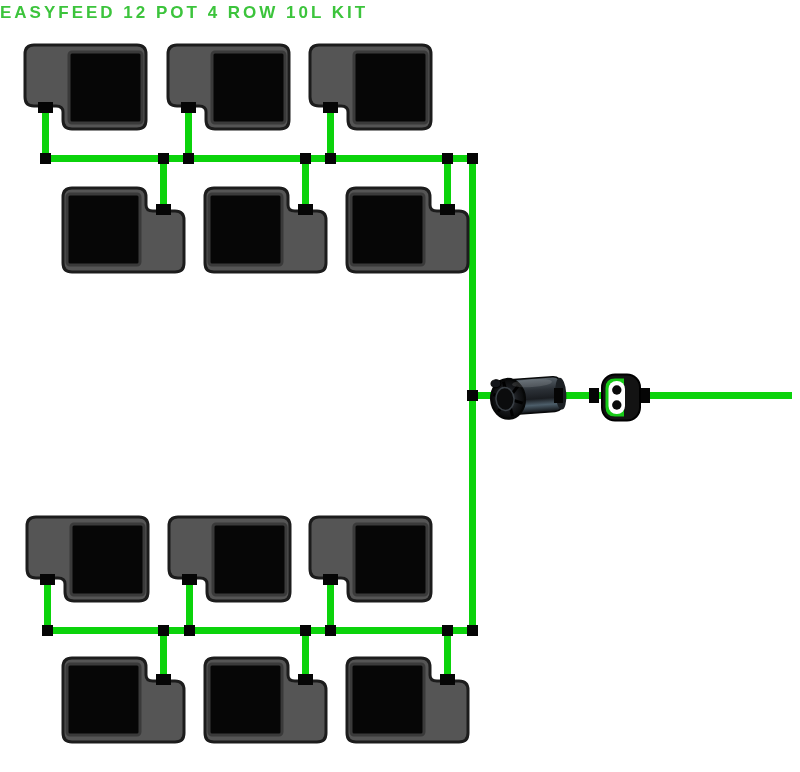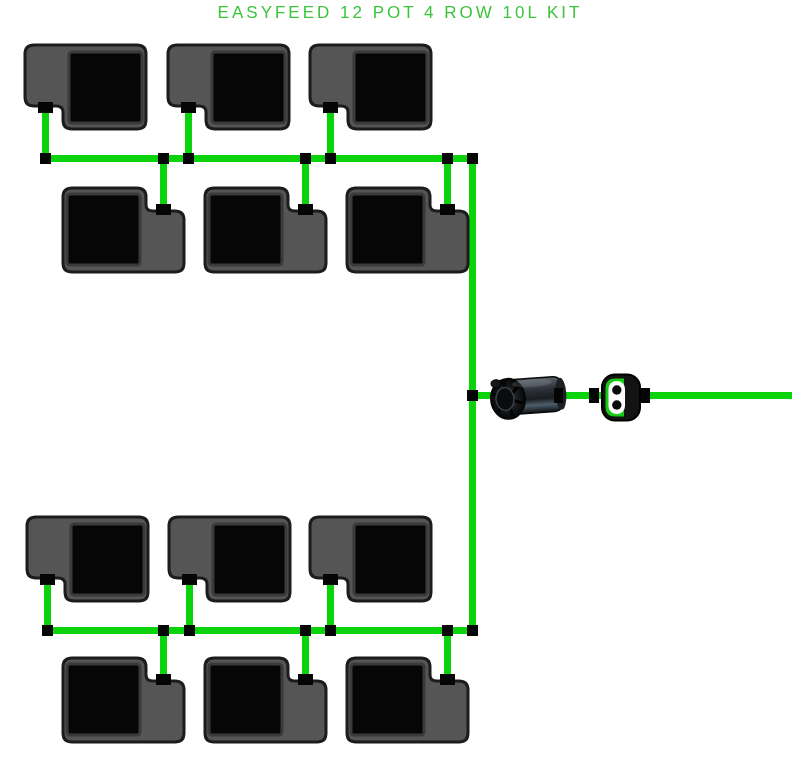--- a/index.html
+++ b/index.html
@@ -7,23 +7,22 @@
     width:800px;height:772px;
     background:#ffffff;
     position:relative;
     overflow:hidden;
     font-family:"Liberation Sans", sans-serif;
   }
   .stage{position:absolute;inset:0;}
   .title{
     position:absolute;
     top:3px;left:0;right:0;
-    text-align:center;
     font-size:17px;
-    font-weight:normal;
+    font-weight:bold;
     letter-spacing:3px;
     white-space:nowrap;
   }
   #diagram{position:absolute;top:0;left:0;}
 </style>
 </head>
 <body style="background: rgb(255, 255, 255);">
 
 <div class="stage">
   <div class="title" style="color: rgb(60, 196, 60);">EASYFEED 12 POT 4 ROW 10L KIT</div>

